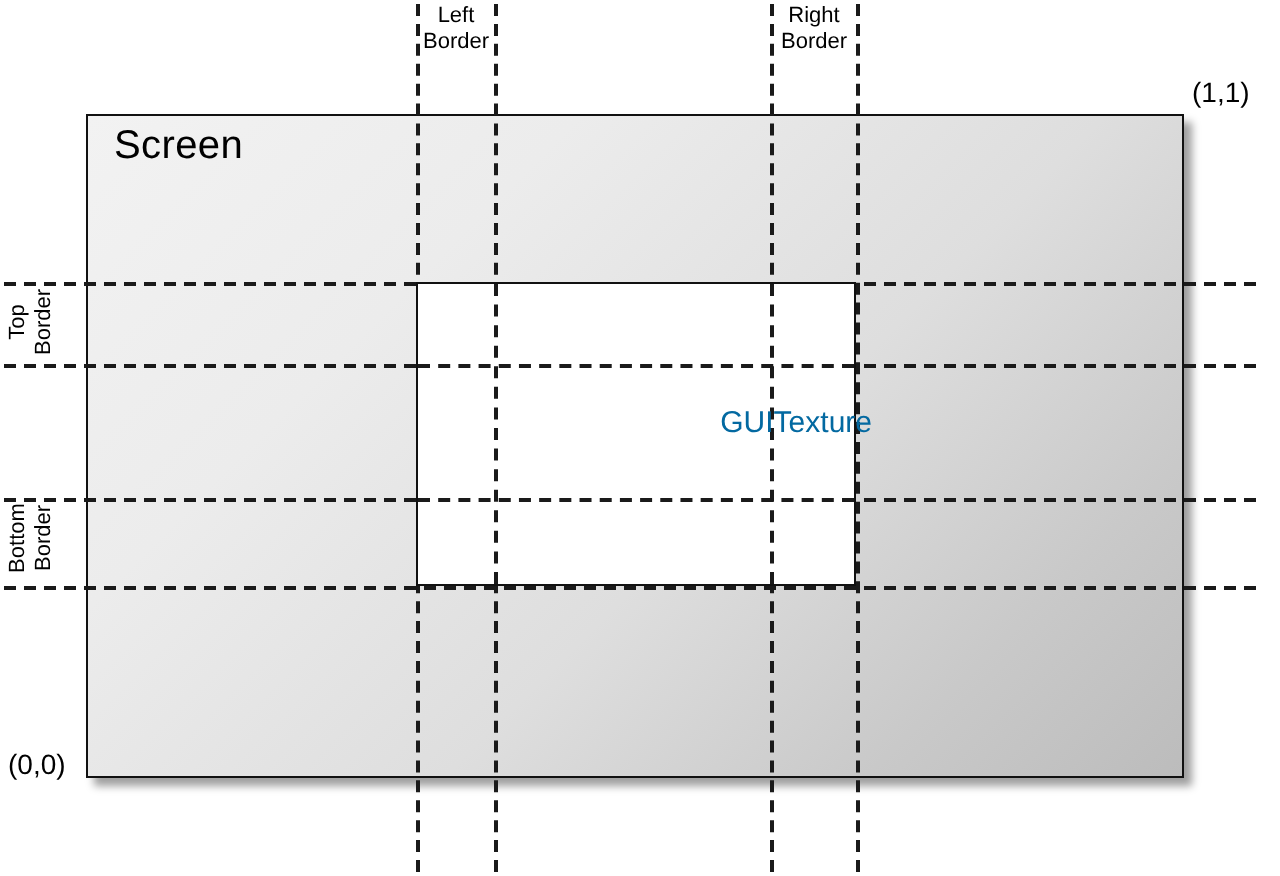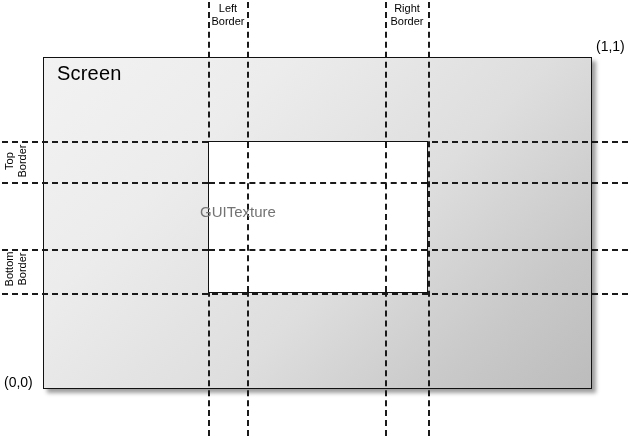--- a/index.html
+++ b/index.html
@@ -33,24 +33,24 @@
   .guitex-rect{
     position:absolute;
     left:208px;top:141px;
     width:220px;height:152px;
     background:#ffffff;
     border:1.5px solid #111;
     box-sizing:border-box;
   }
   .guitex-label{
     position:absolute;
-    left:200px;top:203px;
+    left:216px;top:203px;
     width:220px;
-    text-align:left;
-    font-size:15px;color:#737373;
+    text-align:right;
+    font-size:15px;color:#0369a1;
     white-space:nowrap;
   }
 
   
   .vline{
     position:absolute;
     width:0;
     border-left:2px dashed #1a1a1a;
   }
   .hline{

